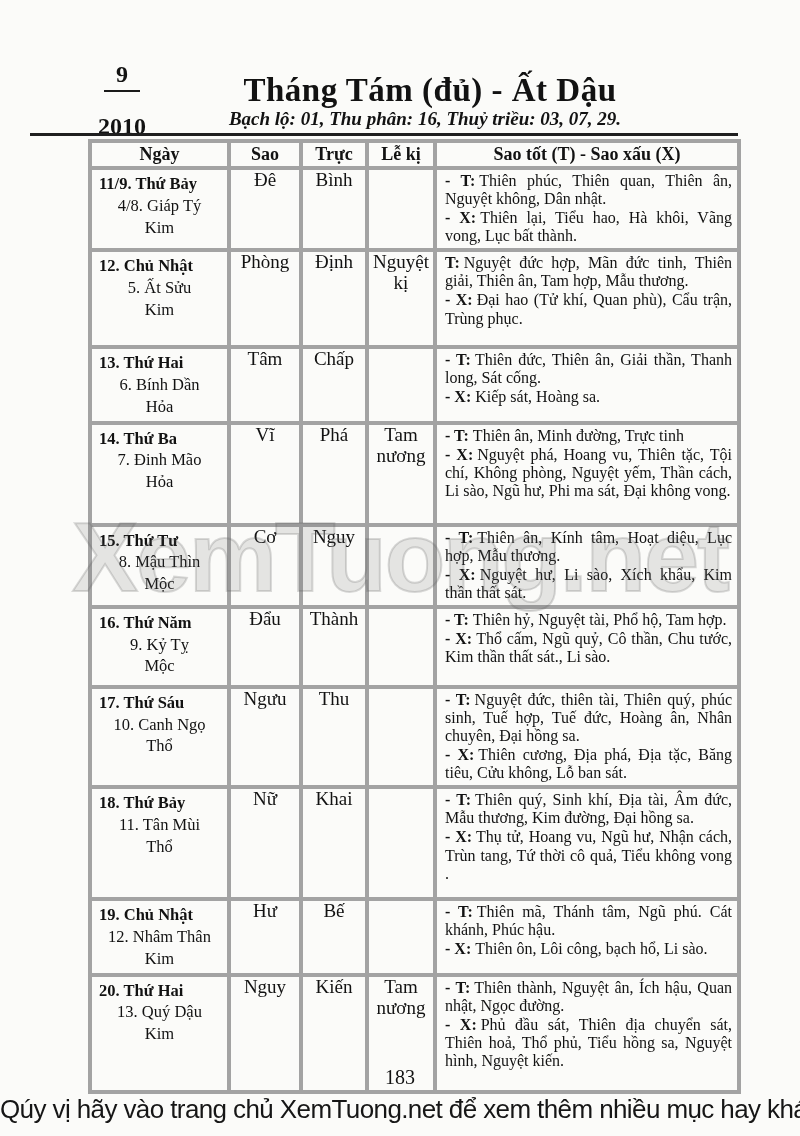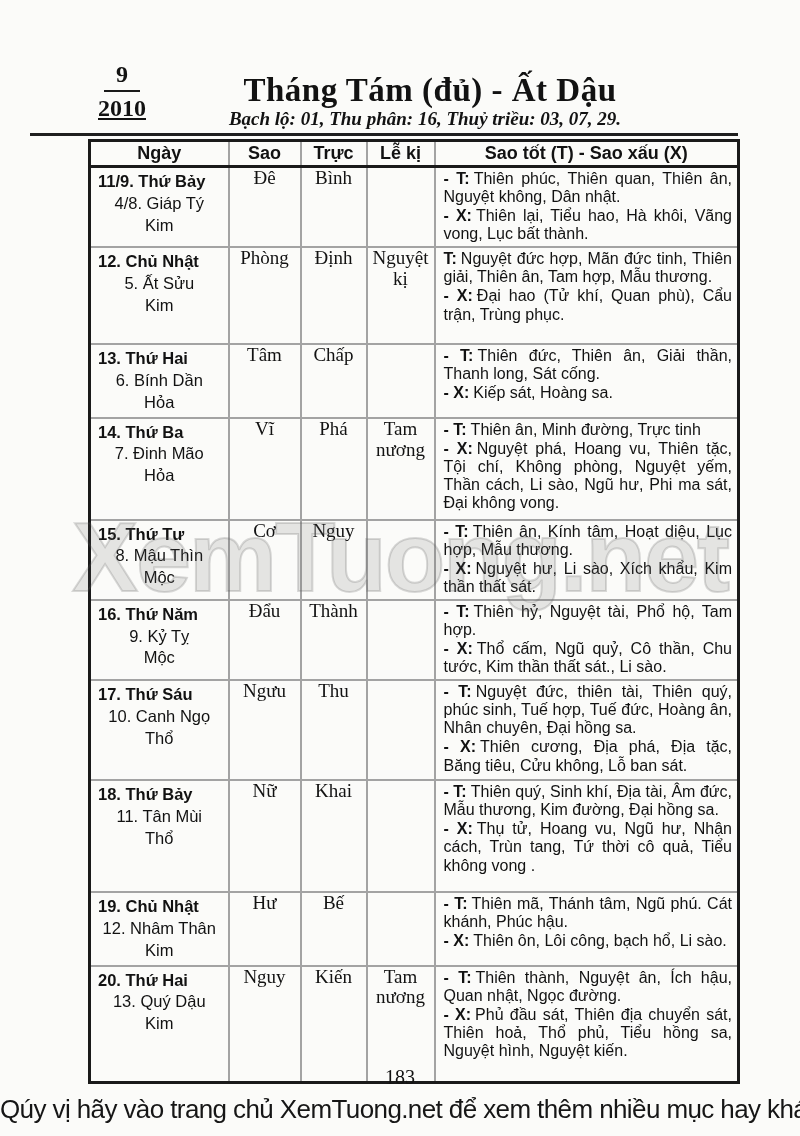--- a/index.html
+++ b/index.html
@@ -6,32 +6,32 @@
   html,body { background:#e8e8e6; }
   .sheet {
     position:relative; width:800px; height:1136px; margin:0 auto;
     background:#fbfbf9; color:#121212; overflow:hidden;
     font-family:"Liberation Sans", sans-serif;
   }
   
   .frac { position:absolute; left:98px; top:60px; text-align:center;
           font-family:"Liberation Serif", serif; font-weight:bold; font-size:24px; line-height:1.2; }
   .frac .num { display:inline-block; padding:0 12px 1px 12px; border-bottom:2.5px solid #1a1a1a; }
-  .frac .den { display:block; margin-top:2px;text-decoration:underline; }
+  .frac .den { display:block; margin-top:20px; }
   .page-title { position:absolute; left:150px; top:72px; width:560px; text-align:center;
           font-family:"Liberation Serif", serif; font-weight:bold; font-size:33px; letter-spacing:.5px; }
   .page-subtitle { position:absolute; left:110px; top:108px; width:630px; text-align:center;
           font-family:"Liberation Serif", serif; font-style:italic; font-weight:bold; font-size:19px; }
   .head-rule { position:absolute; left:30px; top:133px; width:708px; border-top:3px solid #1f1f1f; }
 
   
   table.cal { position:absolute; left:88px; top:139px; width:649px;
           border-collapse:collapse; table-layout:fixed;
           border:3px solid #1a1a1a; }
-  table.cal th, table.cal td { border:2px solid #a3a3a3; vertical-align:top; overflow:hidden; }
+  table.cal th, table.cal td { border:4px solid #a3a3a3; vertical-align:top; overflow:hidden;font-family:Liberation Serif, serif; }
   table.cal thead tr { height:26px; }
   table.cal th { font-size:18px; font-weight:bold; text-align:center; vertical-align:middle;
           border-bottom:3px solid #1a1a1a; padding:1px 2px; }
   tbody tr:nth-child(1){height:75px} tbody tr:nth-child(2){height:97px}
   tbody tr:nth-child(3){height:68px} tbody tr:nth-child(4){height:102px}
   tbody tr:nth-child(5){height:61px} tbody tr:nth-child(6){height:80px}
   tbody tr:nth-child(7){height:100px} tbody tr:nth-child(8){height:112px}
   tbody tr:nth-child(9){height:68px} tbody tr:nth-child(10){height:117px}
 
   td.c-day { padding:3px 3px; font-size:16.5px; line-height:1.32; }

